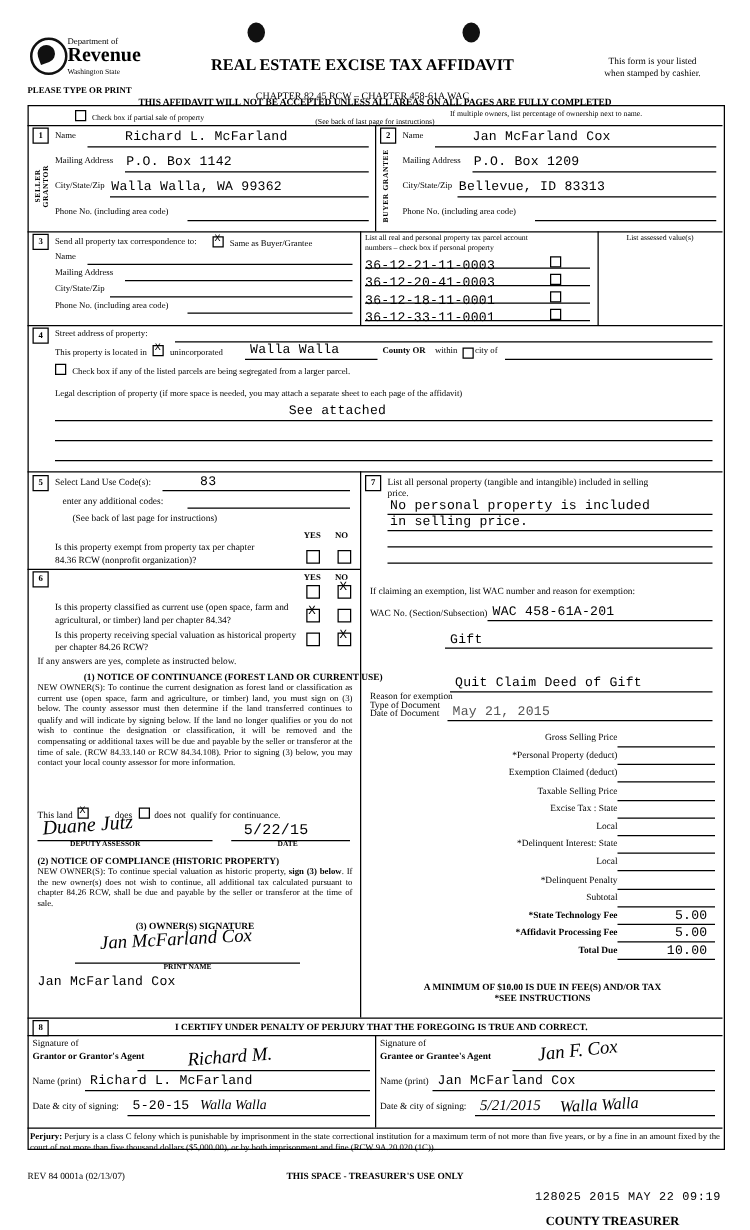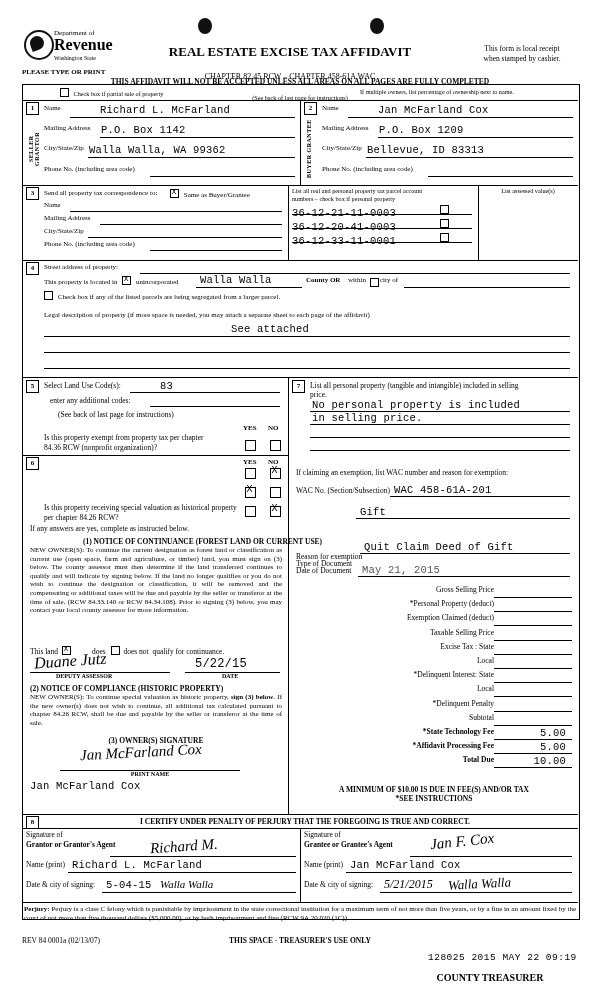--- a/index.html
+++ b/index.html
@@ -36,21 +36,21 @@
   <div class="abs" style="left:24px;top:28px;width:150px;height:40px;">
     <div class="abs" style="left:0;top:2px;width:26px;height:26px;border:2.2px solid #111;border-radius:50%;"></div>
     <div class="abs" style="left:6px;top:8px;width:14px;height:14px;background:#111;border-radius:50% 50% 50% 0;transform:rotate(-20deg);"></div>
     <div class="abs s7" style="left:30px;top:1px;">Department of</div>
     <div class="abs b" style="left:30px;top:8px;font-size:16px;font-family:'Liberation Serif',serif;">Revenue</div>
     <div class="abs tiny" style="left:30px;top:27px;">Washington State</div>
   </div>
 
   <div class="abs b ctr" style="left:120px;top:44px;width:340px;font-size:13px;">REAL ESTATE EXCISE TAX AFFIDAVIT</div>
   <div class="abs ctr s8" style="left:120px;top:72px;width:340px;text-align:center;">CHAPTER 82.45 RCW – CHAPTER 458-61A WAC</div>
-  <div class="abs s75 ctr" style="left:462px;top:44px;width:120px;">This form is local receipt</div>
+  <div class="abs s75 ctr" style="left:462px;top:44px;width:120px;">This form is your listed</div>
   <div class="abs s75 ctr" style="left:462px;top:54px;width:120px;">when stamped by cashier.</div>
   <div class="abs b s7" style="left:22px;top:68px;">PLEASE TYPE OR PRINT</div>
   <div class="abs b s75 ctr" style="left:22px;top:77px;width:556px;">THIS AFFIDAVIT WILL NOT BE ACCEPTED UNLESS ALL AREAS ON ALL PAGES ARE FULLY COMPLETED</div>
 
   <div class="frame"></div>
 
   <div class="abs s6" style="left:60px;top:88px;">
     <span class="chk"></span>
     <span style="margin-left:3px;">Check box if partial sale of property</span>
   </div>
@@ -117,20 +117,25 @@
       <span class="hand">36-12-21-11-0003</span>
       <span class="chk" style="position:absolute;left:148px;top:3px;"></span>
       <span class="line" style="left:0;top:12px;width:180px;"></span>
     </div>
     <div style="position:relative;height:14px;">
       <span class="hand">36-12-20-41-0003</span>
       <span class="chk" style="position:absolute;left:148px;top:3px;"></span>
       <span class="line" style="left:0;top:12px;width:180px;"></span>
     </div>
     <div style="position:relative;height:14px;">
+      <span class="hand">36-12-18-11-0001</span>
+      <span class="chk" style="position:absolute;left:148px;top:3px;"></span>
+      <span class="line" style="left:0;top:12px;width:180px;"></span>
+    </div>
+    <div style="position:relative;height:14px;">
       <span class="hand">36-12-33-11-0001</span>
       <span class="chk" style="position:absolute;left:148px;top:3px;"></span>
       <span class="line" style="left:0;top:12px;width:180px;"></span>
     </div>
   </div>
 
   <div class="numbox" style="left:26px;top:262px;">4</div>
   <div class="abs s7" style="left:44px;top:263px;">Street address of property:</div>
   <div class="line" style="left:140px;top:273px;width:430px;"></div>
 
@@ -179,33 +184,34 @@
   <div class="hline" style="left:22px;top:455px;width:266px;"></div>
   <div class="numbox" style="left:26px;top:457px;">6</div>
   <div class="abs s7 b" style="left:243px;top:458px;">YES</div>
   <div class="abs s7 b" style="left:268px;top:458px;">NO</div>
 
   <div class="abs" style="left:245px;top:468px;width:9px;height:9px;border:1px solid #000;"></div>
   <div class="abs" style="left:270px;top:468px;width:9px;height:9px;border:1px solid #000;">
       <span style="position:absolute;left:0.5px;top:-4px;font-size:10px;font-family:'Liberation Mono',monospace;">X</span>
     </div>
 
+  <div class="abs s75" style="left:44px;top:481px;width:195px;line-height:10px;">Is this property classified as current use (open space, farm and agricultural, or timber) land per chapter 84.34?</div>
   <div class="abs" style="left:245px;top:487px;width:9px;height:9px;border:1px solid #000;">
       <span style="position:absolute;left:0.5px;top:-4px;font-size:10px;font-family:'Liberation Mono',monospace;">X</span>
     </div>
   <div class="abs" style="left:270px;top:487px;width:9px;height:9px;border:1px solid #000;"></div>
 
   <div class="abs s75" style="left:44px;top:503px;width:195px;line-height:10px;">Is this property receiving special valuation as historical property per chapter 84.26 RCW?</div>
   <div class="abs" style="left:245px;top:506px;width:9px;height:9px;border:1px solid #000;"></div>
   <div class="abs" style="left:270px;top:506px;width:9px;height:9px;border:1px solid #000;">
       <span style="position:absolute;left:0.5px;top:-4px;font-size:10px;font-family:'Liberation Mono',monospace;">X</span>
     </div>
 
   <div class="abs s75" style="left:30px;top:524px;">If any answers are yes, complete as instructed below.</div>
-  <div class="abs s75 b" style="left:44px;top:537px;padding-left:39px;">(1) NOTICE OF CONTINUANCE (FOREST LAND OR CURRENT USE)</div>
+  <div class="abs s75 b" style="left:28px;top:537px;padding-left:39px;">(1) NOTICE OF CONTINUANCE (FOREST LAND OR CURRENT USE)</div>
   <div class="abs s7" style="left:30px;top:546px;width:252px;line-height:8.6px;text-align:justify;">NEW OWNER(S): To continue the current designation as forest land or classification as current use (open space, farm and agriculture, or timber) land, you must sign on (3) below. The county assessor must then determine if the land transferred continues to qualify and will indicate by signing below. If the land no longer qualifies or you do not wish to continue the designation or classification, it will be removed and the compensating or additional taxes will be due and payable by the seller or transferor at the time of sale. (RCW 84.33.140 or RCW 84.34.108). Prior to signing (3) below, you may contact your local county assessor for more information.</div>
 
   <div class="abs s75" style="left:30px;top:646px;">
     <span>This land</span>
     <span class="chk on" style="margin-left:2px;"></span>
     <span style="margin-left:19px;">does</span>
     <span class="chk" style="margin-left:3px;"></span>
     <span style="margin-left:2px;">does not</span>
     <span style="margin-left:2px;">qualify for continuance.</span>
   </div>
@@ -328,21 +334,21 @@
   <div class="vline" style="left:300px;top:828px;height:74px;"></div>
   <div class="hline" style="left:22px;top:902px;width:556px;"></div>
 
   <div class="abs s75" style="left:26px;top:830px;line-height:9.5px;">Signature of<br><b>Grantor or Grantor's Agent</b></div>
   <div class="abs sig" style="left:150px;top:838px;font-size:15px;transform:rotate(-4deg);">Richard M.</div>
   <div class="line" style="left:110px;top:856px;width:186px;"></div>
   <div class="abs s75" style="left:26px;top:860px;">Name (print)</div>
   <div class="abs hand" style="left:72px;top:859px;">Richard L. McFarland</div>
   <div class="line" style="left:68px;top:872px;width:228px;"></div>
   <div class="abs s75" style="left:26px;top:880px;">Date &amp; city of signing:</div>
-  <div class="abs hand" style="left:106px;top:879px;">5-04-15</div>
+  <div class="abs hand" style="left:106px;top:879px;">5-20-15</div>
   <div class="abs sig" style="left:160px;top:878px;font-size:11px;">Walla Walla</div>
   <div class="line" style="left:102px;top:892px;width:194px;"></div>
 
   <div class="abs s75" style="left:304px;top:830px;line-height:9.5px;">Signature of<br><b>Grantee or Grantee's Agent</b></div>
   <div class="abs sig" style="left:430px;top:833px;font-size:15px;transform:rotate(-6deg);">Jan F. Cox</div>
   <div class="line" style="left:410px;top:856px;width:162px;"></div>
   <div class="abs s75" style="left:304px;top:860px;">Name (print)</div>
   <div class="abs hand" style="left:350px;top:859px;">Jan McFarland Cox</div>
   <div class="line" style="left:346px;top:872px;width:226px;"></div>
   <div class="abs s75" style="left:304px;top:880px;">Date &amp; city of signing:</div>

